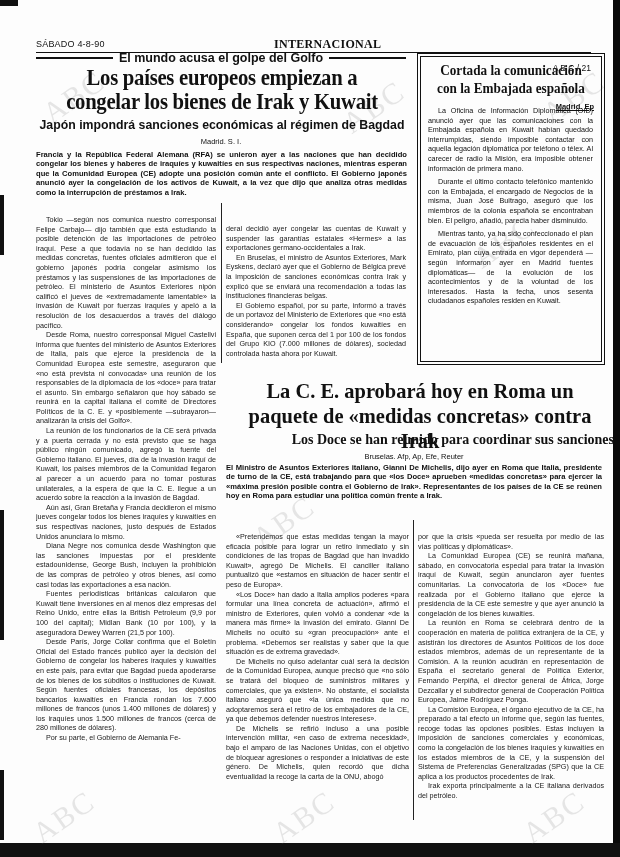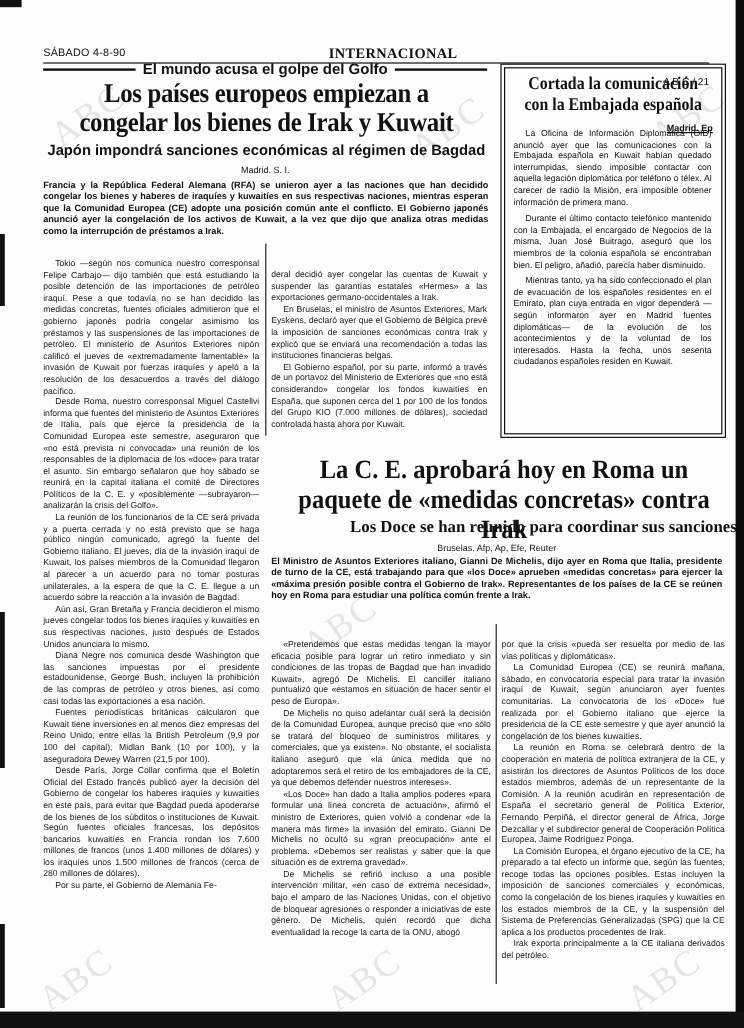--- a/index.html
+++ b/index.html
@@ -107,22 +107,22 @@
     </div>
   </div>
 
   <div class="h2">La C. E. aprobará hoy en Roma un paquete de «medidas concretas» contra Irak</div>
   <div class="sub2">Los Doce se han reunido para coordinar sus sanciones</div>
   <div class="dateline2">Bruselas. Afp, Ap, Efe, Reuter</div>
   <div class="lede2">El Ministro de Asuntos Exteriores italiano, Gianni De Michelis, dijo ayer en Roma que Italia, presidente de turno de la CE, está trabajando para que «los Doce» aprueben «medidas concretas» para ejercer la «máxima presión posible contra el Gobierno de Irak». Representantes de los países de la CE se reúnen hoy en Roma para estudiar una política común frente a Irak.</div>
 
   <div class="col" style="left:226px;top:518px;width:183px">
     <p>«Pretendemos que estas medidas tengan la mayor eficacia posible para lograr un retiro inmediato y sin condiciones de las tropas de Bagdad que han invadido Kuwait», agregó De Michelis. El canciller italiano puntualizó que «estamos en situación de hacer sentir el peso de Europa».</p>
+    <p>«Los Doce» han dado a Italia amplios poderes «para formular una línea concreta de actuación», afirmó el ministro de Exteriores, quien volvió a condenar «de la manera más firme» la invasión del emirato. Gianni De Michelis no ocultó su «gran preocupación» ante el problema. «Debemos ser realistas y saber que la que situación es de extrema gravedad».</p>
     <p>De Michelis no quiso adelantar cuál será la decisión de la Comunidad Europea, aunque precisó que «no sólo se tratará del bloqueo de suministros militares y comerciales, que ya existen». No obstante, el socialista italiano aseguró que «la única medida que no adoptaremos será el retiro de los embajadores de la CE, ya que debemos defender nuestros intereses».</p>
-    <p>«Los Doce» han dado a Italia amplios poderes «para formular una línea concreta de actuación», afirmó el ministro de Exteriores, quien volvió a condenar «de la manera más firme» la invasión del emirato. Gianni De Michelis no ocultó su «gran preocupación» ante el problema. «Debemos ser realistas y saber que la que situación es de extrema gravedad».</p>
     <p>De Michelis se refirió incluso a una posible intervención militar, «en caso de extrema necesidad», bajo el amparo de las Naciones Unidas, con el objetivo de bloquear agresiones o responder a iniciativas de este género. De Michelis, quien recordó que dicha eventualidad la recoge la carta de la ONU, abogó</p>
   </div>
   <div class="colrule" style="left:413px;top:520px;height:300px"></div>
 
   <div class="col" style="left:418px;top:518px;width:186px">
     <p style="text-indent:0">por que la crisis «pueda ser resuelta por medio de las vías políticas y diplomáticas».</p>
     <p>La Comunidad Europea (CE) se reunirá mañana, sábado, en convocatoria especial para tratar la invasión iraquí de Kuwait, según anunciaron ayer fuentes comunitarias. La convocatoria de los «Doce» fue realizada por el Gobierno italiano que ejerce la presidencia de la CE este semestre y que ayer anunció la congelación de los bienes kuwaitíes.</p>
     <p>La reunión en Roma se celebrará dentro de la cooperación en materia de política extranjera de la CE, y asistirán los directores de Asuntos Políticos de los doce estados miembros, además de un representante de la Comisión. A la reunión acudirán en representación de España el secretario general de Política Exterior, Fernando Perpiñá, el director general de África, Jorge Dezcallar y el subdirector general de Cooperación Política Europea, Jaime Rodríguez Ponga.</p>
     <p>La Comisión Europea, el órgano ejecutivo de la CE, ha preparado a tal efecto un informe que, según las fuentes, recoge todas las opciones posibles. Estas incluyen la imposición de sanciones comerciales y económicas, como la congelación de los bienes iraquíes y kuwaitíes en los estados miembros de la CE, y la suspensión del Sistema de Preferencias Generalizadas (SPG) que la CE aplica a los productos procedentes de Irak.</p>
     <p>Irak exporta principalmente a la CE italiana derivados del petróleo.</p>

